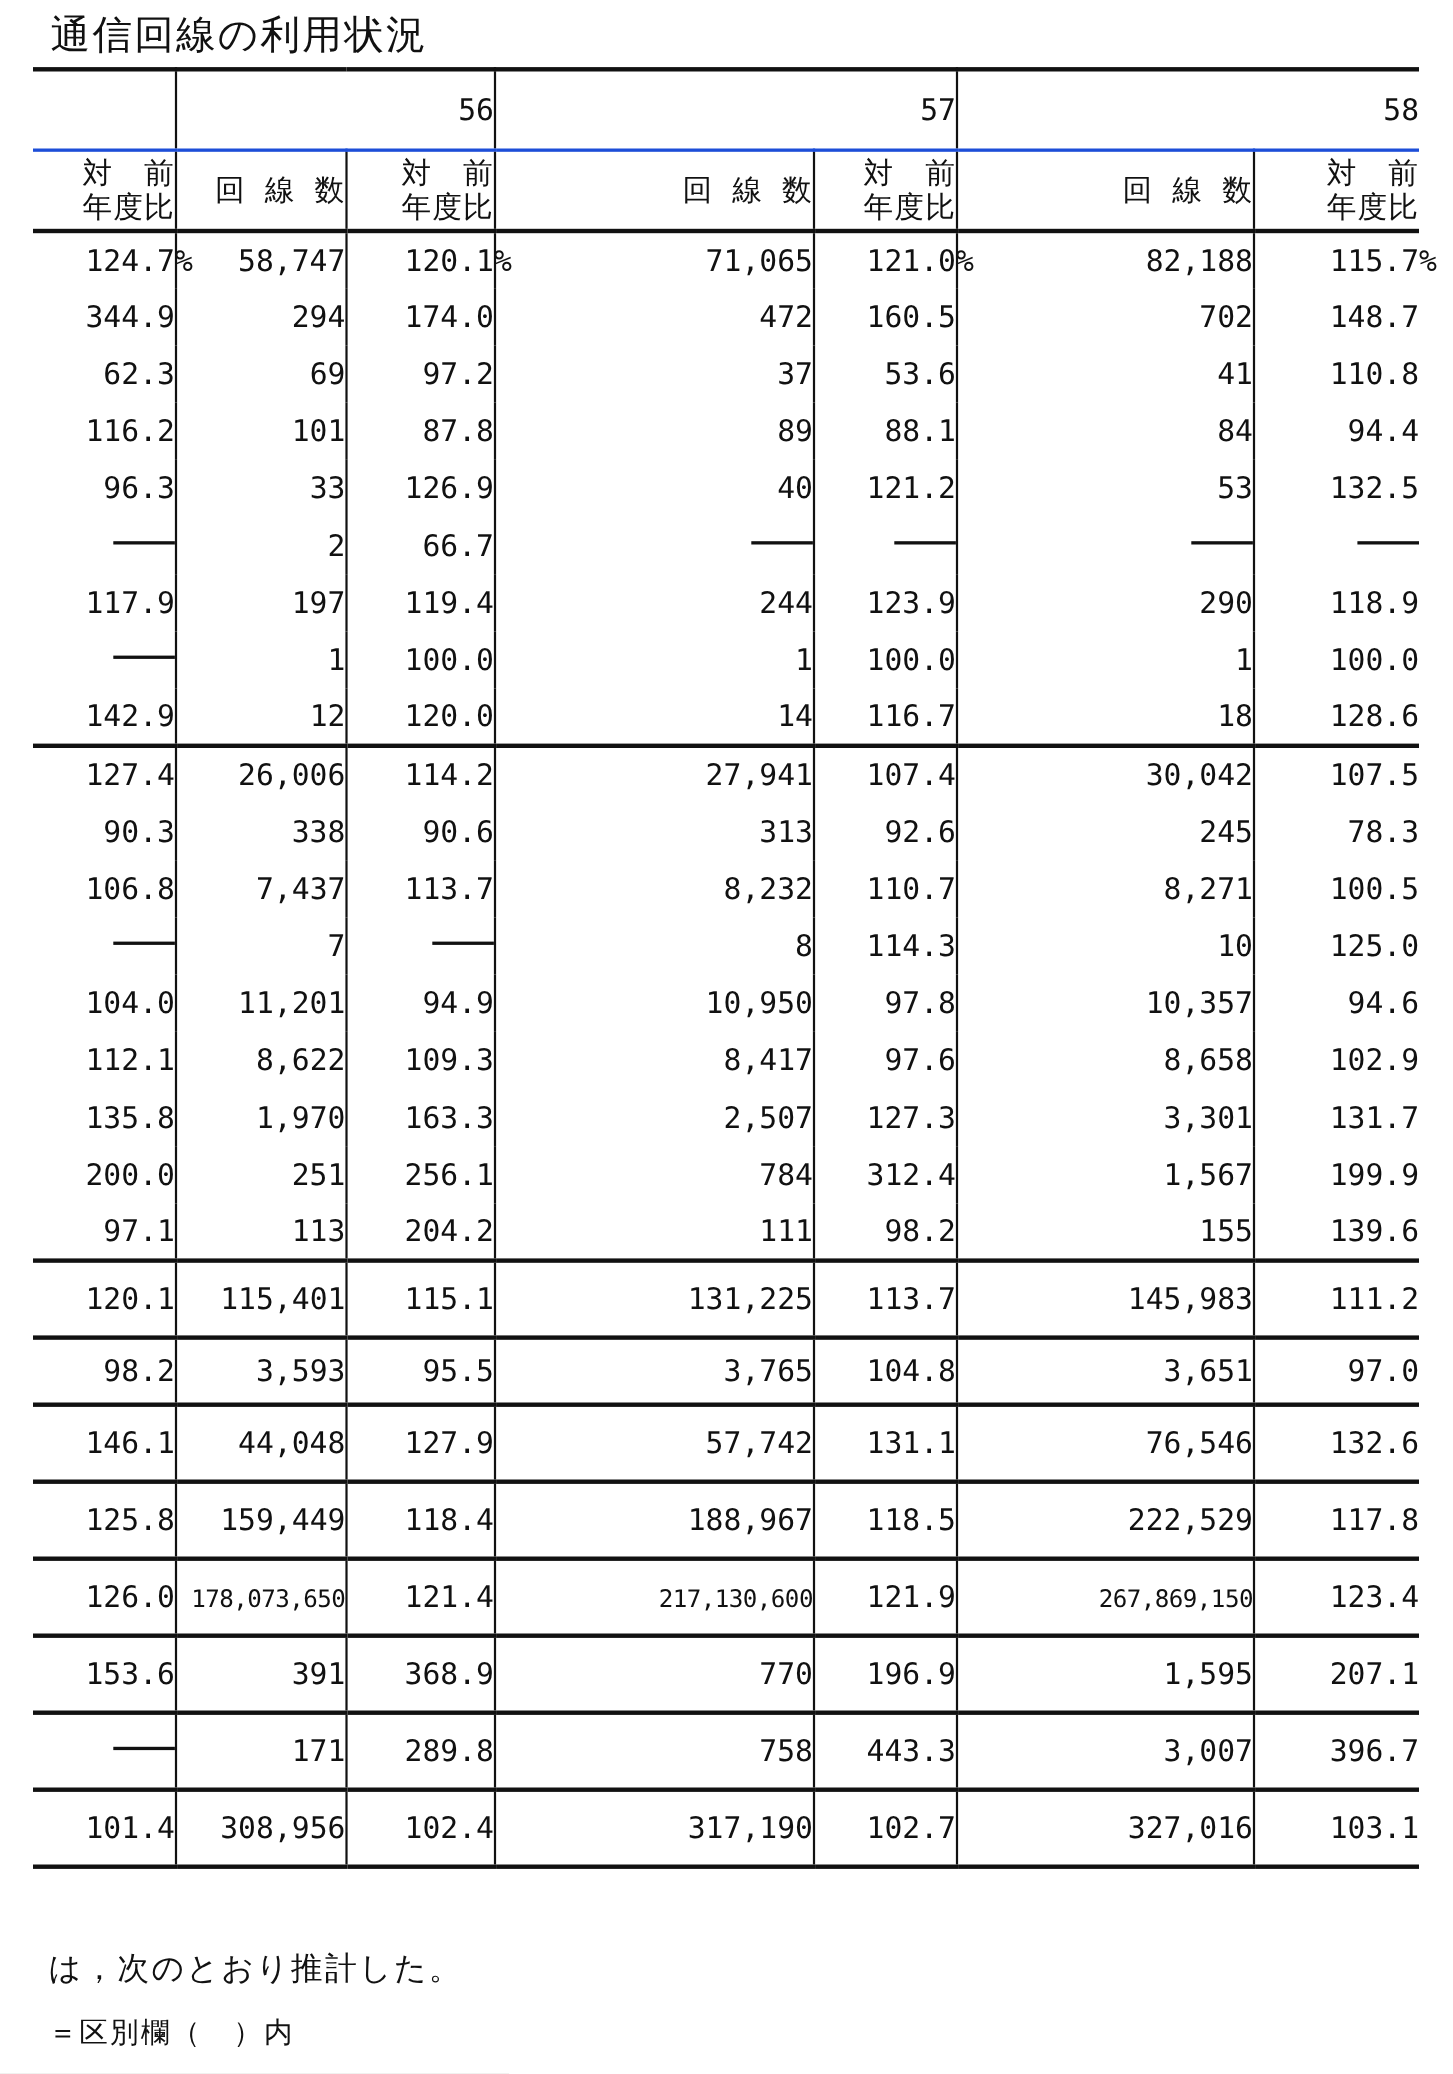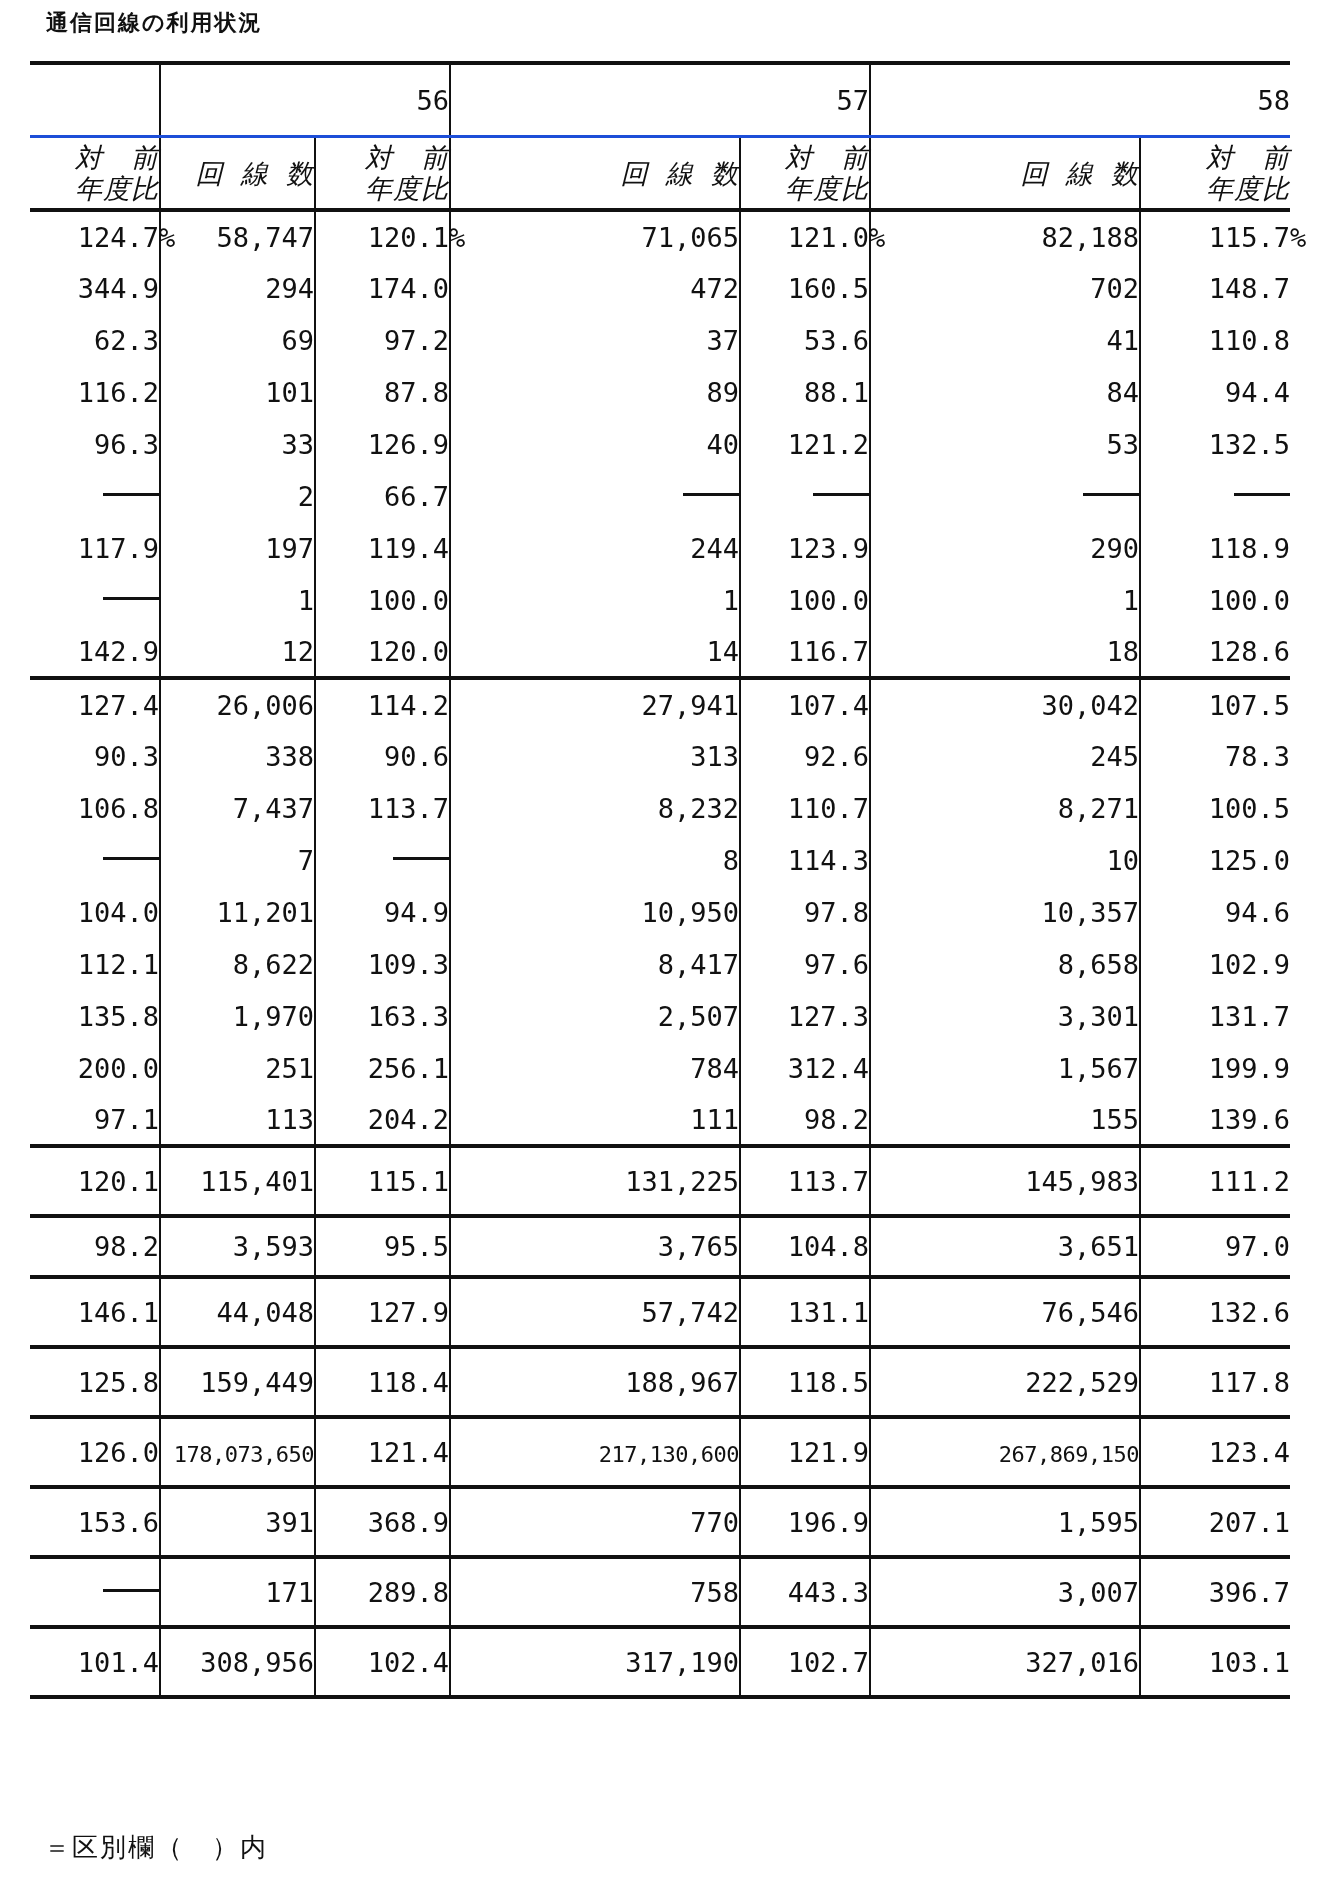--- a/index.html
+++ b/index.html
@@ -6,21 +6,21 @@
   #page{
     position:relative;
     width:1321px;height:1885px;
     background:#ffffff;
     color:#111;
     font-family:"DejaVu Sans",sans-serif;
     overflow:hidden;
   }
   #doc-title{
     position:absolute;left:46px;top:8px;
-    font-size:22px;font-weight:bold;letter-spacing:2px;
+    font-size:36px;font-weight:normal;letter-spacing:2px;
   }
   #usage-table{
     position:absolute;left:30px;top:61px;
     width:1260px;
     border-collapse:collapse;
     table-layout:fixed;
     border-top:4px solid #111;
   }
   #usage-table td{
     padding:0;
@@ -38,21 +38,20 @@
     border-bottom:3px solid #1d4ed8;
   }
   tr.head-row td{
     height:70px;
     text-align:center;
     font-family:"DejaVu Sans",sans-serif;
     font-size:28px;
     line-height:31px;
     border-bottom:4px solid #111;
     letter-spacing:1px;
-    font-style:italic;
   }
   td.vr{border-right:2px solid #111;}
   tr.gend td{border-bottom:4px solid #111;}
   tbody tr{height:70px;}
   tbody tr.g0, tbody tr.g1{height:52px;}
   tbody tr.g3{height:61px;}
   td.c0{padding-right:30px;}
   td.c1{padding-right:6px;margin-left:28px;}
   td.c2{padding-right:45px;}
   td.c3{padding-right:6px;}
@@ -352,15 +351,16 @@
           <td class="c1 vr"><span>308,956</span></td>
           <td class="c2 vr"><span>102.4</span></td>
           <td class="c3 vr"><span>317,190</span></td>
           <td class="c4 vr"><span>102.7</span></td>
           <td class="c5 vr"><span>327,016</span></td>
           <td class="c6"><span>103.1</span></td>
         </tr>
       </tbody>
   </table>
 
+  <div class="footer-line" id="footer-line-1">は，次のとおり推計した。</div>
   <div class="footer-line" id="footer-line-2">＝区別欄（　）内</div>
 
 </div>
 
 </body></html>

